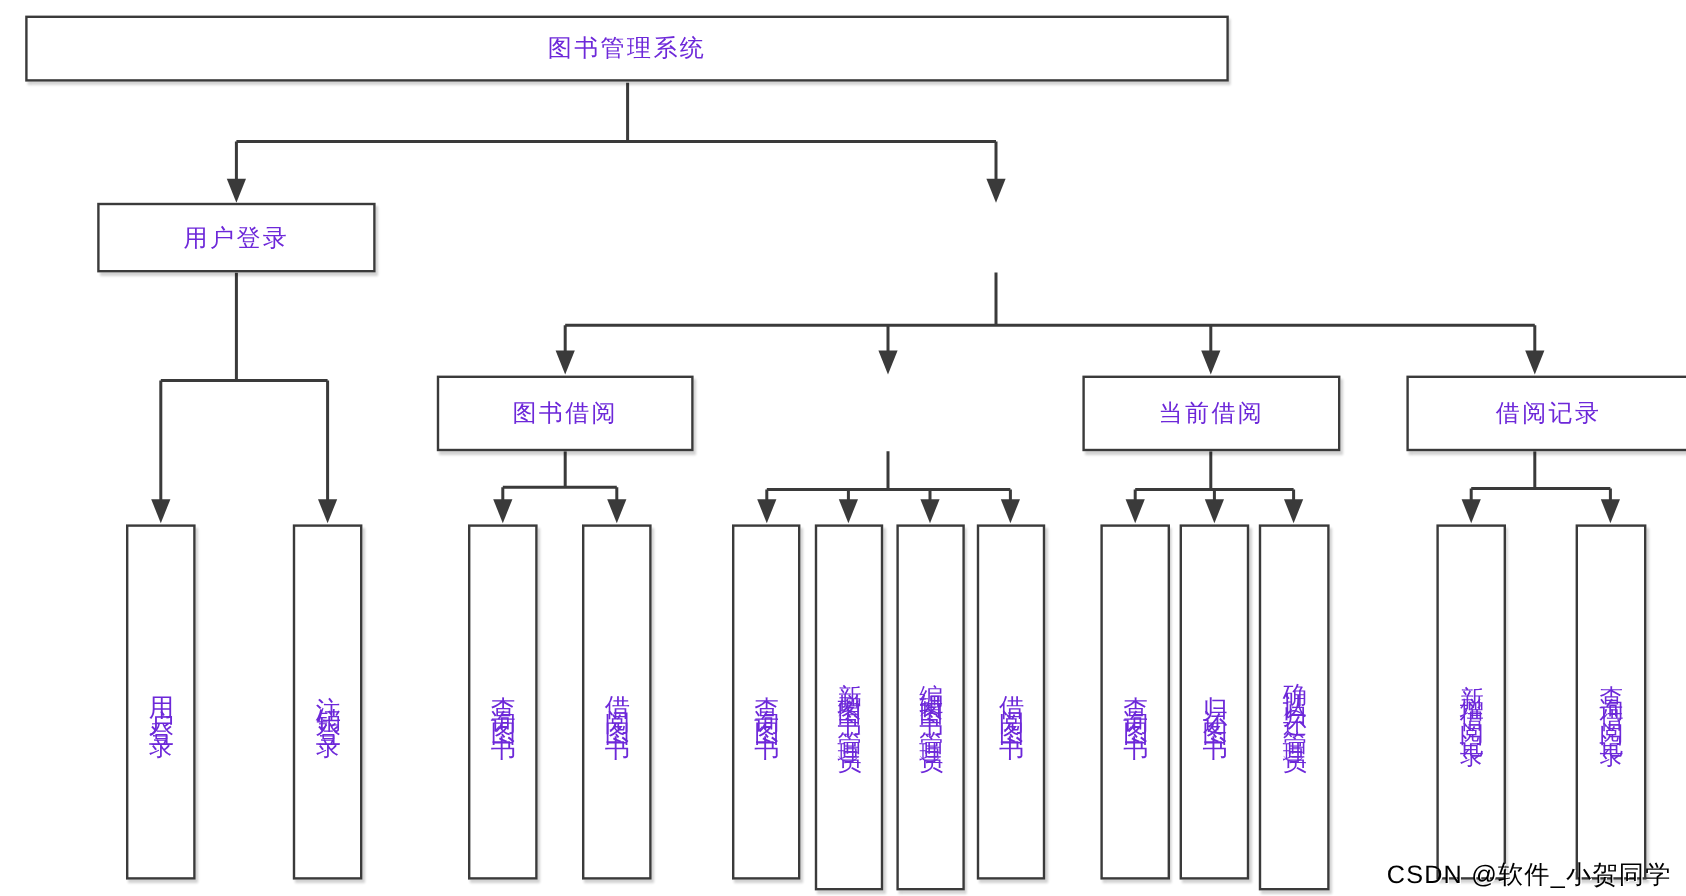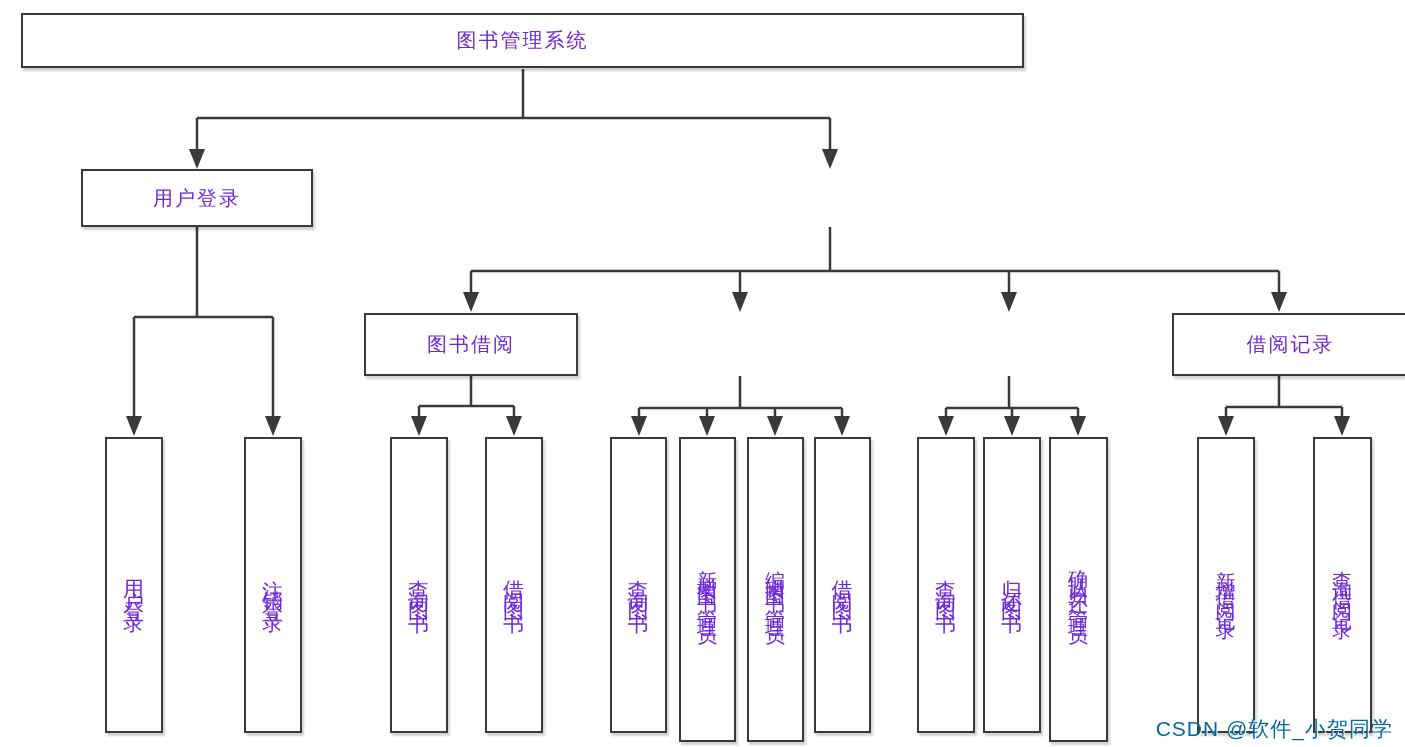--- a/index.html
+++ b/index.html
@@ -38,21 +38,21 @@
     font-size: 21px;
     letter-spacing: 11px;
     line-height: 1.1;
   }
   .v.chars6 .label { font-size: 20px; letter-spacing: 10px; }
   .v.admin  .label { font-size: 20px; letter-spacing: 8px; }
   #watermark {
     position: absolute;
     right: 12px;
     bottom: 4px;
-    color: #0369a1;
+    color: #000000;
     font-size: 21px;
     letter-spacing: 1px;
     text-shadow: 1px 1px 0 #ffffff;
     white-space: nowrap;
   }
 </style>
 </head>
 <body>
 
 <div id="canvas">
@@ -94,20 +94,23 @@
     <span class="h-label">图书管理系统</span>
   </div>
 
   <div class="node" style="left:81px;top:169px;width:232px;height:58px">
     <span class="h-label">用户登录</span>
   </div>
 
   <div class="node" style="left:364px;top:313px;width:214px;height:63px">
     <span class="h-label">图书借阅</span>
   </div>
+  <div class="node" style="left:902px;top:313px;width:215px;height:63px">
+    <span class="h-label">当前借阅</span>
+  </div>
   <div class="node" style="left:1172px;top:313px;width:237px;height:63px">
     <span class="h-label">借阅记录</span>
   </div>
 
   <div class="node v" style="left:105px;top:437px;width:58px;height:296px">
     <span class="label">用户登录</span>
   </div>
   <div class="node v" style="left:244px;top:437px;width:58px;height:296px">
     <span class="label">注销登录</span>
   </div>

